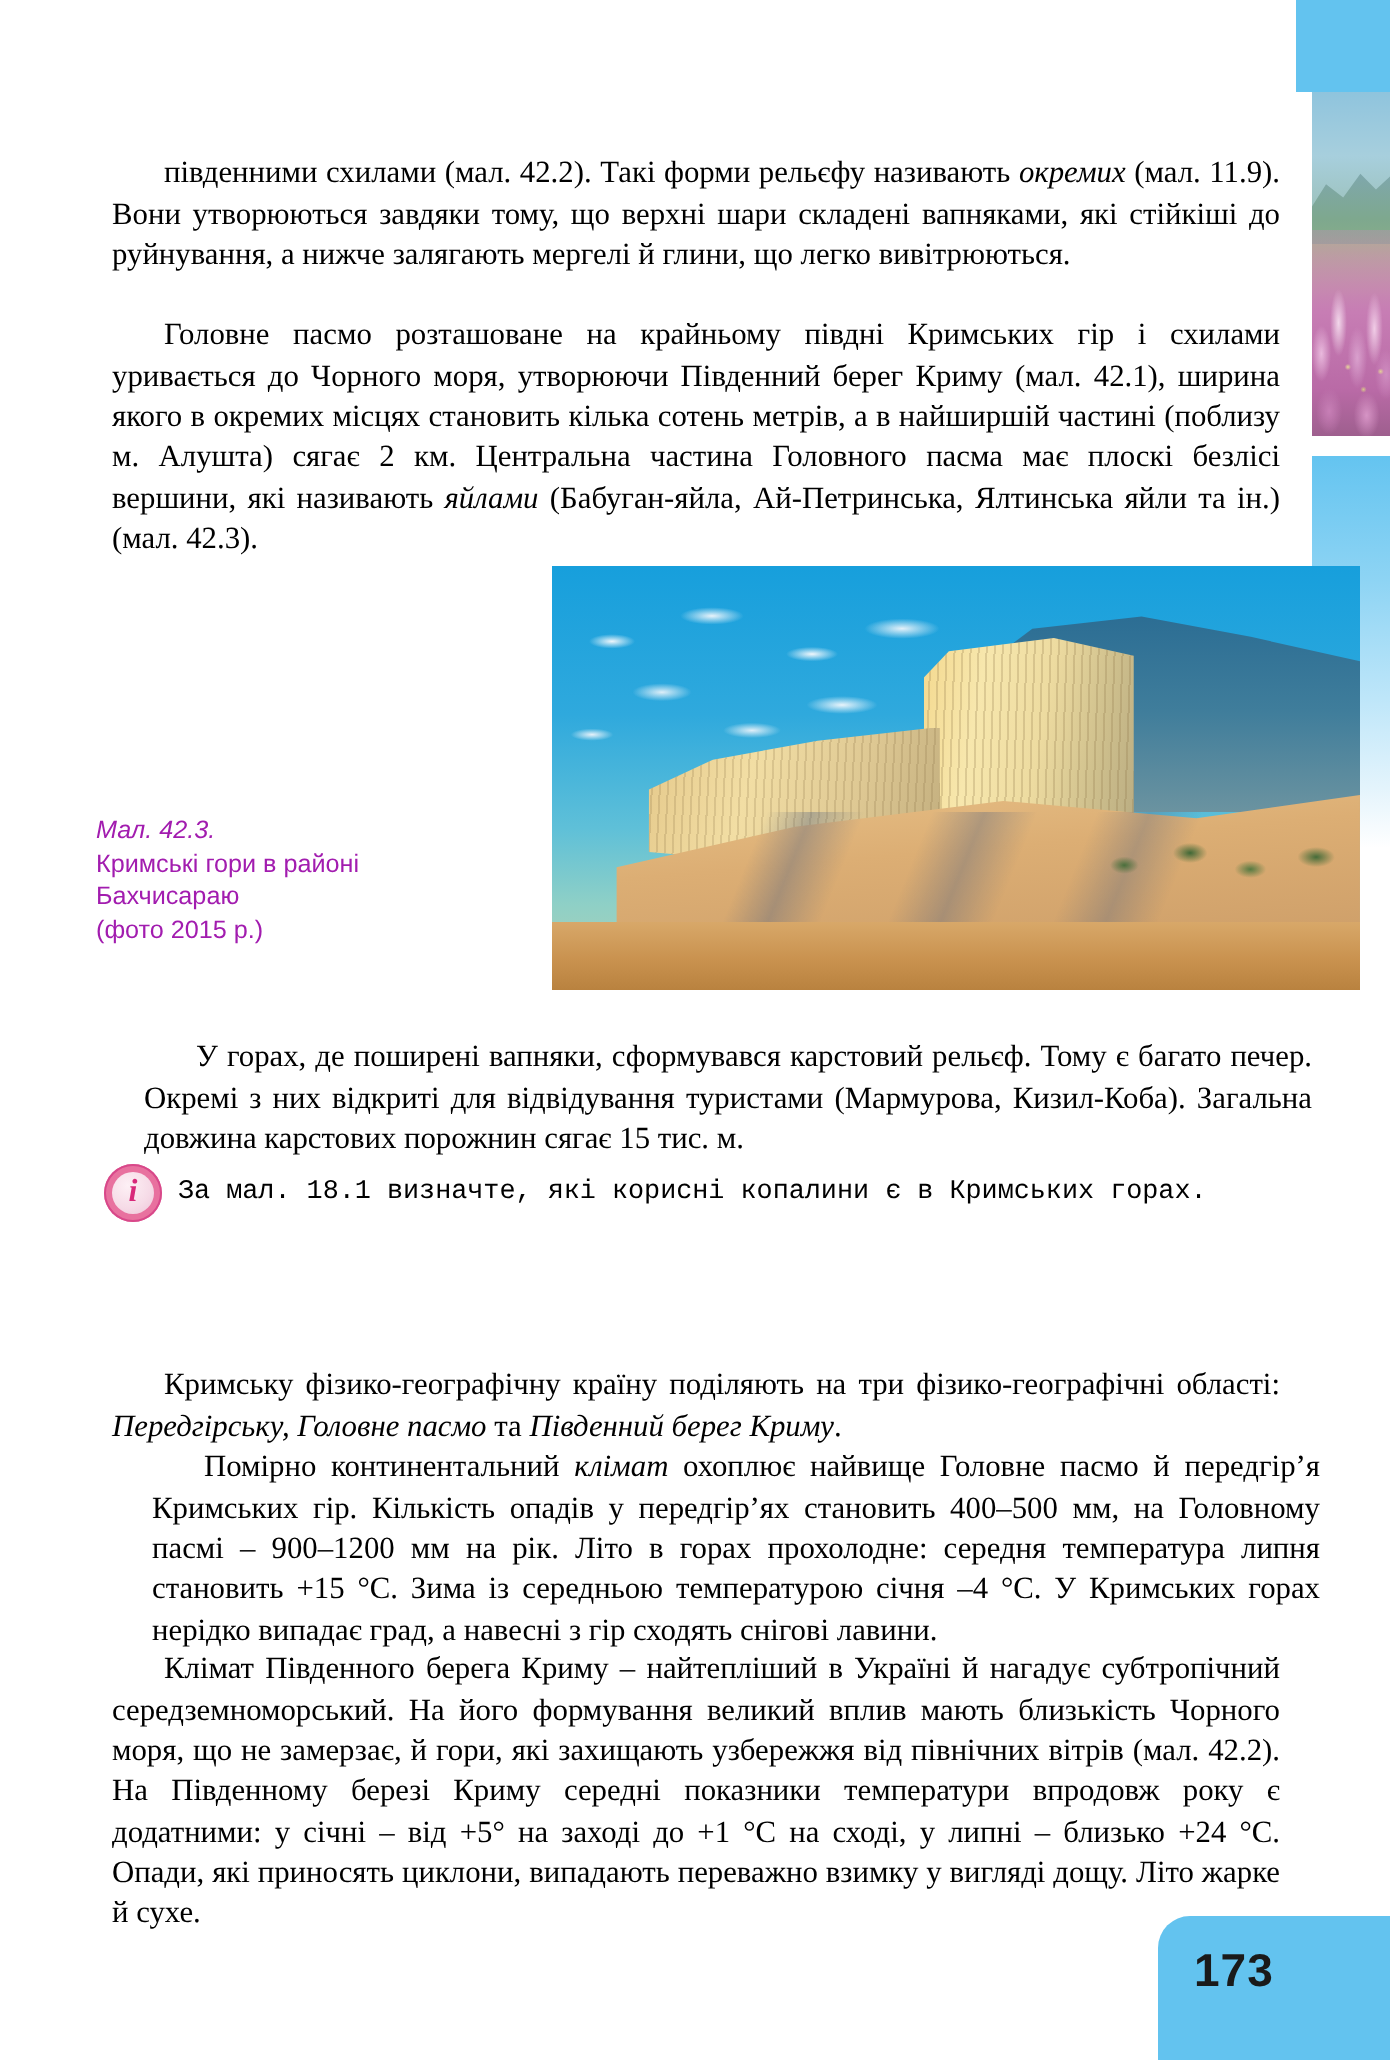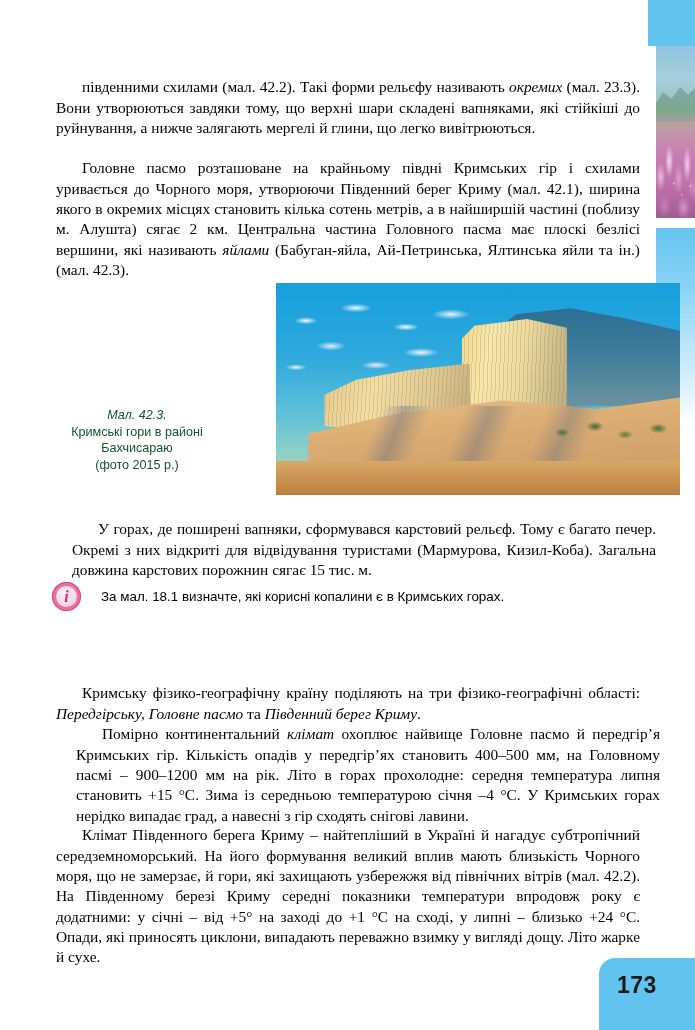--- a/index.html
+++ b/index.html
@@ -206,25 +206,24 @@
     position: absolute; bottom: 0; left: 0;
     width: 100%; height: 16%;
     background: linear-gradient(180deg, #d8a869 0%, #c9924f 55%, #b9823f 100%);
   }
 
   #figure-caption {
     position: absolute;
     top: 407px;
     left: 48px;
     width: 178px;
-    text-align: center;
     font-family: "Liberation Sans", "DejaVu Sans", sans-serif;
     font-size: 12.6px;
     line-height: 16.5px;
-    color: #14532d;
+    color: #a21caf;
   }
   #figure-caption .cap-num { font-style: italic; }
 
   
   #callout {
     position: absolute;
     top: 582px;
     left: 52px;
     width: 588px;
     display: flex;
@@ -253,33 +252,33 @@
   #callout-icon .glyph {
     font-family: "Liberation Serif", "DejaVu Serif", serif;
     font-style: italic;
     font-weight: bold;
     font-size: 16px;
     line-height: 1;
     color: #d8297a;
     transform: translateY(-0.5px);
   }
   #callout-text {
-    margin-left: 20px;
-    font-family: Liberation Sans, sans-serif;
+    margin-left: 8px;
+    font-family: Liberation Mono, monospace;
     font-size: 13.4px;
     line-height: 17px;
     color: #000;
   }
 
   
   #page-number-block {
     position: absolute;
     right: 0;
     bottom: 0;
-    width: 96px;
+    width: 116px;
     height: 72px;
     background: #63c3ef;
     border-top-left-radius: 16px;
   }
   #page-number-block .num {
     position: absolute;
     left: 18px;
     top: 14px;
     font-family: "Liberation Sans", "DejaVu Sans", sans-serif;
     font-size: 23px;
@@ -298,21 +297,21 @@
     <div class="hills"></div>
     <div class="field"></div>
     <div class="lavender"></div>
     <div class="flowerbits"></div>
   </div>
   <div id="rail-gradient-bar"></div>
 </div>
 
 <div id="content">
 
-  <p class="para" id="para-1"><span>південними схилами (мал. 42.2). Такі форми рельєфу називають </span><span class="it">окремих</span><span> (мал. 23.3). Вони утворюються завдяки тому, що верхні шари складені вапняками, які стійкіші до руйнування, а нижче залягають мергелі й глини, що легко вивітрюються.</span></p>
+  <p class="para" id="para-1"><span>південними схилами (мал. 42.2). Такі форми рельєфу називають </span><span class="it">окремих</span><span> (мал. 11.9). Вони утворюються завдяки тому, що верхні шари складені вапняками, які стійкіші до руйнування, а нижче залягають мергелі й глини, що легко вивітрюються.</span></p>
 
   <p class="para" id="para-2"><span>Головне пасмо розташоване на крайньому півдні Кримських гір і схилами уривається до Чорного моря, утворюючи Південний берег Криму (мал. 42.1), ширина якого в окремих місцях становить кілька сотень метрів, а в найширшій частині (поблизу м. Алушта) сягає 2 км. Центральна частина Головного пасма має плоскі безлісі вершини, які називають </span><span class="it">яйлами</span><span> (Бабуган-яйла, Ай-Петринська, Ялтинська яйли та ін.) (мал. 42.3).</span></p>
 
   <figure id="figure">
     <div class="f-sky"></div>
     <div class="f-clouds"></div>
     <div class="f-ridge-dark"></div>
     <div class="f-cliff-main"></div>
     <div class="f-cliff-ribs"></div>
     <div class="f-cliff-left"></div>

